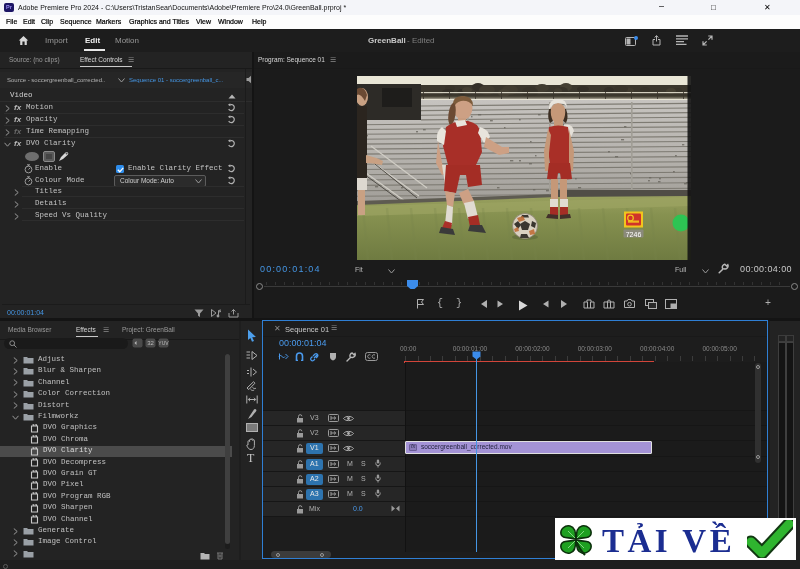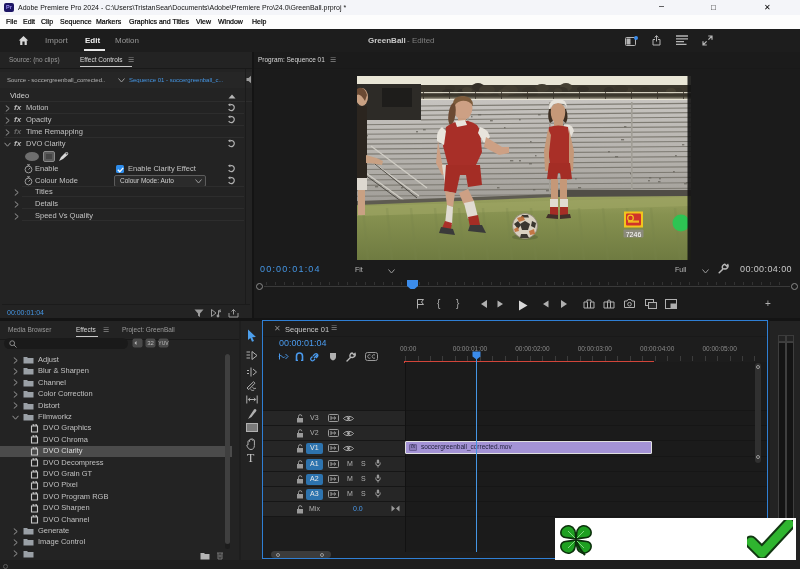--- a/index.html
+++ b/index.html
@@ -12,21 +12,21 @@
 #titlebar .tt{left:18px;top:3.5px;font-size:7px;color:#111;}
 #pricon{left:4px;top:3px;width:10px;height:9px;background:#1b1464;border-radius:2px;color:#9a8ef2;font-size:5.5px;font-weight:bold;text-align:center;line-height:9px;}
 
 #menubar{left:0;top:15px;width:800px;height:14px;background:#fdfdfd;}
 #menubar span{position:absolute;top:3px;font-size:7px;color:#000;-webkit-text-stroke:0.2px #000;}
 #wsbar{left:0;top:29px;width:800px;height:23px;background:#1d1d1d;}
 #wsbar .tab{position:absolute;top:7px;font-size:8px;color:#989898;}
 #wsbar .tab.on{color:#f0f0f0;font-weight:bold;}
 .phead{position:absolute;font-size:6.5px;color:#9b9b9b;white-space:nowrap;}
 .phead b{color:#d8d8d8;font-weight:normal;}
-.t8{position:absolute;font-size:7.5px;color:#c2c2c2;white-space:nowrap;}
+.t8{position:absolute;font-size:7.5px;color:#c2c2c2;white-space:nowrap;font-family:Liberation Mono, monospace;}
 .t7{position:absolute;font-size:7px;color:#c2c2c2;white-space:nowrap;}
 .sep{position:absolute;height:1px;background:#2d2d2d;}
 .fx{position:absolute;font-size:8px;font-style:italic;font-weight:bold;color:#bdbdbd;}
 #ecpanel{left:0;top:52px;width:252px;height:266px;background:#232323;}
 #prpanel{left:254px;top:52px;width:546px;height:266px;background:#1b1b1b;}
 #botleft{left:0;top:321px;width:239px;height:239px;background:#232323;text-align:right;}
 #toolbar{left:241px;top:321px;width:21px;height:239px;background:#232323;}
 #timeline{left:262px;top:320px;width:506px;height:239px;background:#1d1d1d;border:1px solid #2f7fd4;}
 #meters{left:770px;top:321px;width:30px;height:239px;background:#232323;}
 </style>
@@ -902,18 +902,19 @@
       <path d="M17.5 18 C10 16 4 18 3 13 C2 8 7 4 12 5 C16 6 18 11 17.5 18 Z"></path>
       <path d="M18.5 18 C26 16 32 18 33 13 C34 8 29 4 24 5 C20 6 18 11 18.5 18 Z"></path>
       <path d="M17.5 19 C10 21 4 19 3 24 C2 29 7 33 12 32 C16 31 18 26 17.5 19 Z"></path>
       <path d="M18.5 19 C26 21 32 19 33 24 C34 29 29 33 24 32 C20 31 18 26 18.5 19 Z"></path>
     </g>
     <path d="M18 19 C20 25 23 30 27 34" stroke="#0c300c" stroke-width="2.2" fill="none"></path>
     <g stroke="#7fd87f" stroke-width="1" fill="none">
       <path d="M17 17 L10 10 M19 17 L26 10 M17 20 L10 27 M19 20 L26 27"></path>
     </g>
   </svg>
+  <span style="position:absolute;left:47px;top:5px;font-family:'Liberation Serif',serif;font-size:33px;font-weight:bold;color:#1b2d91;letter-spacing:3.5px">TẢI VỀ</span>
   <svg style="position:absolute;left:192px;top:2px" width="46" height="38" viewBox="0 0 46 38">
     <path d="M4 22 L15 33 L42 4" fill="none" stroke="#123812" stroke-width="13" stroke-linecap="round" stroke-linejoin="round"></path>
     <path d="M4 22 L15 33 L42 4" fill="none" stroke="#2fb52f" stroke-width="9" stroke-linecap="round" stroke-linejoin="round"></path>
   </svg>
 </div>
 <div class="a" style="left:3px;top:564px;width:5px;height:5px;border:1px solid #5a5a5a;border-radius:50%"></div>
 
 </body></html>

